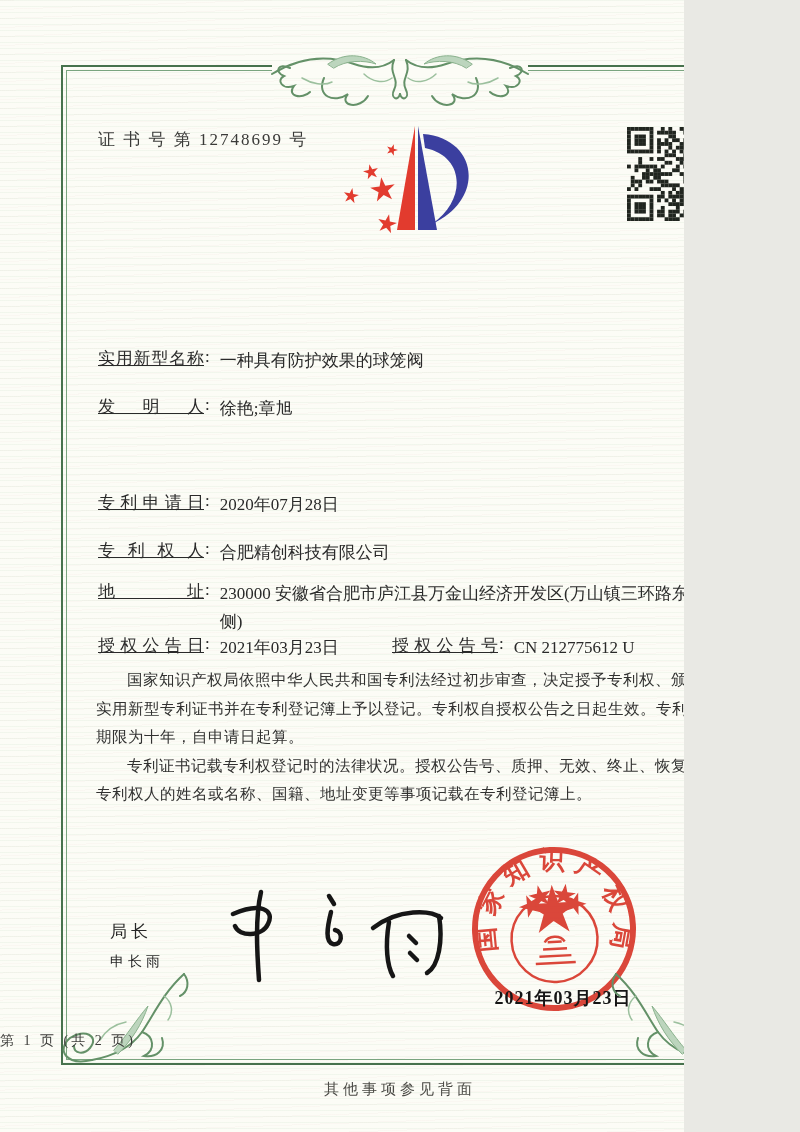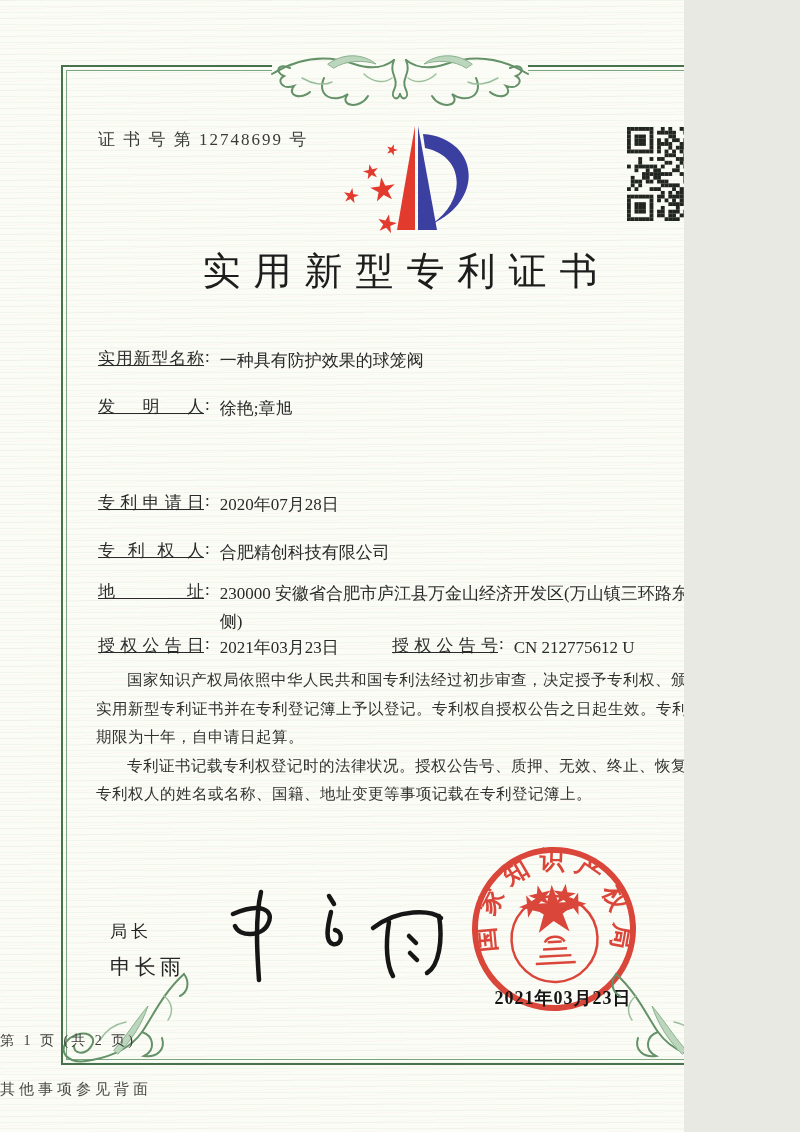--- a/index.html
+++ b/index.html
@@ -19,25 +19,25 @@
          color:#1d1d1d;font-weight:500;text-indent:13px;}
   .row{left:98px;width:620px;font-size:17px;color:#2a2a2a;}
   .lbl{display:inline-block;width:106px;text-align:justify;text-align-last:justify;vertical-align:top;text-decoration:underline;}
   .colon{margin:0 10px 0 1px;}
   .val{display:inline-block;vertical-align:top;max-width:470px;line-height:1.65;}
   #row-grant .grp2{position:absolute;left:294px;top:0;}
   #paragraphs{left:96px;top:666px;width:618px;font-size:15.5px;line-height:28.5px;
               letter-spacing:.5px;color:#313130;}
   #paragraphs p{margin:0;text-indent:2em;}
   #signoff-title{left:110px;top:920px;font-size:17px;letter-spacing:4px;}
-  #signoff-name{left:110px;top:953px;font-size:21px;letter-spacing:4px;}
+  #signoff-name{left:110px;top:953px;font-size:14px;letter-spacing:4px;}
   #seal-date{left:468px;top:986px;width:190px;text-align:center;font-size:18px;font-weight:bold;
              letter-spacing:1px;color:#151515;}
   #page-info{left:0;top:1032px;width:800px;text-align:left;font-size:14px;letter-spacing:3px;color:#3c3c3a;}
-  #back-note{left:0;top:1080px;width:800px;text-align:left;font-size:15px;letter-spacing:4px;color:#4a4a45;}
+  #back-note{left:0;top:1080px;width:800px;text-align:center;font-size:15px;letter-spacing:4px;color:#4a4a45;}
   svg{display:block;}
 </style>
 </head>
 <body>
 
 <div id="page">
 
   <div id="frame"></div>
 
   <svg class="abs" style="left:268px;top:34px" width="264" height="76" viewBox="0 0 264 76">
@@ -377,21 +377,20 @@
       <rect x="12" y="24" width="1.02" height="1.02" fill="#20251f"></rect>
       <rect x="13" y="24" width="1.02" height="1.02" fill="#20251f"></rect>
       <rect x="16" y="24" width="1.02" height="1.02" fill="#20251f"></rect>
       <rect x="18" y="24" width="1.02" height="1.02" fill="#20251f"></rect>
       <rect x="20" y="24" width="1.02" height="1.02" fill="#20251f"></rect>
       <rect x="21" y="24" width="1.02" height="1.02" fill="#20251f"></rect>
       <rect x="22" y="24" width="1.02" height="1.02" fill="#20251f"></rect>
       <rect x="24" y="24" width="1.02" height="1.02" fill="#20251f"></rect>
     </svg>
 
-  <div class="abs" id="title">实用新型专利证书</div>
 
   <div class="abs row" style="top:347px">
     <span class="lbl">实用新型名称</span><span class="colon">:</span><span class="val">一种具有防护效果的球笼阀</span>
   </div>
   <div class="abs row" style="top:395px">
     <span class="lbl">发明人</span><span class="colon">:</span><span class="val">徐艳;章旭</span>
   </div>
   <div class="abs row" style="top:491px">
     <span class="lbl">专利申请日</span><span class="colon">:</span><span class="val">2020年07月28日</span>
   </div>

